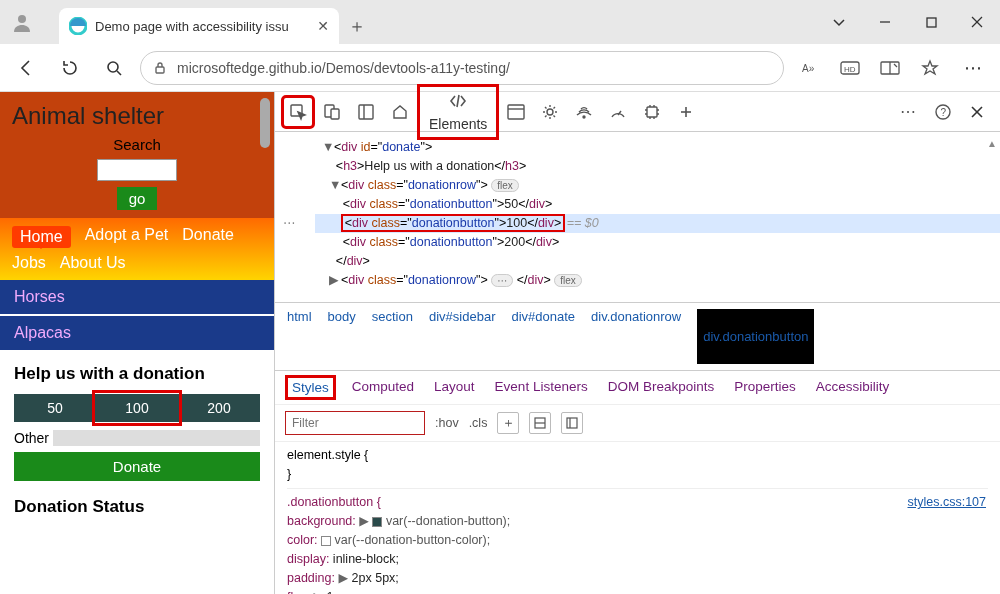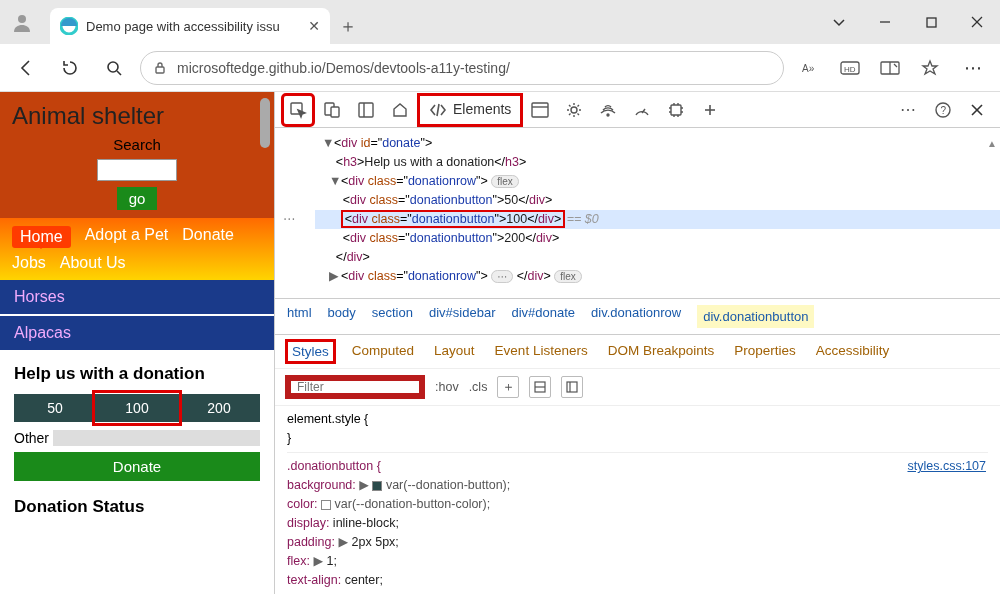--- a/index.html
+++ b/index.html
@@ -1,21 +1,21 @@
 <!DOCTYPE html>
 <html><head>
 <meta charset="utf-8">
 <style>
 * { margin: 0; padding: 0; box-sizing: border-box; font-family: "Segoe UI", Arial, sans-serif; }
 body { width: 1000px; height: 594px; background: #fff; overflow: hidden; position: relative; }
 
 
 .titlebar { height: 44px; background: #e8e8e8; display: flex; align-items: flex-end; }
 .profile-stub { width: 44px; height: 44px; display: flex; align-items: center; justify-content: center; }
-.tab { background: #fff; height: 36px; border-radius: 8px 8px 0 0; display: flex; align-items: center; padding: 0 10px; gap: 8px; margin-left: 6px; min-width: 280px; }
+.tab { background: #fff; height: 36px; border-radius: 8px 8px 0 0; display: flex; align-items: center; padding: 0 10px; gap: 8px; margin-left: 15px; min-width: 280px; }
 .tab .favicon { width: 18px; height: 18px; }
 .tab .title { font-size: 13px; color: #333; flex: 1; white-space: nowrap; overflow: hidden; }
 .tab .close { font-size: 14px; color: #555; }
 .newtab { width: 36px; height: 36px; display: flex; align-items: center; justify-content: center; font-size: 18px; color: #555; }
 .winbtns { margin-left: auto; display: flex; }
 .winbtns div { width: 46px; height: 44px; display: flex; align-items: center; justify-content: center; }
 
 
 .addrbar { height: 48px; background: #fff; border-bottom: 1px solid #ddd; display: flex; align-items: center; padding: 0 8px; gap: 8px; }
 .navbtn { width: 36px; height: 36px; display: flex; align-items: center; justify-content: center; color: #333; border-radius: 4px; }
@@ -54,50 +54,50 @@
 .otherrow span { font-size: 14px; }
 .otherrow .bar { flex: 1; height: 16px; background: #ddd; }
 .donatebtn { width: 100%; background: #1a8a1a; color: #fff; border: none; padding: 6px; font-size: 15px; margin-top: 6px; }
 .status h3 { font-size: 17px; font-weight: 700; padding: 4px 14px 0; }
 
 
 .devtools { flex: 1; display: flex; flex-direction: column; background: #fff; }
 .dt-toolbar { height: 40px; border-bottom: 1px solid #ccc; display: flex; align-items: center; padding: 0 8px; gap: 4px; }
 .dt-tbtn { width: 30px; height: 30px; display: flex; align-items: center; justify-content: center; color: #555; border-radius: 3px; }
 .dt-tbtn.hl { outline: 3px solid #d00; outline-offset: -1px; }
-.dt-tab { padding: 6px 10px; font-size: 14px; color: #333; display: flex; gap: 6px; }
+.dt-tab { padding: 6px 10px; font-size: 14px; color: #333; display: flex; align-items: center; gap: 6px; flex-direction: column; }
 .dt-tab.hl { outline: 3px solid #d00; outline-offset: -1px; }
 .dt-toolbar .spacer { flex: 1; }
 
 .dom { flex: 0 0 170px; overflow: hidden; font-family: Consolas, monospace; font-size: 12.5px; padding: 6px 0 6px 40px; position: relative; line-height: 19px; }
 .dom .line { white-space: pre; }
 .dom .tri { color: #666; display: inline-block; width: 12px; }
 .dom .tag { color: #8a1a5a; }
 .dom .attr { color: #aa4400; }
 .dom .val { color: #1a3aaa; }
 .dom .txt { color: #222; }
 .dom .pill { background: #eee; border: 1px solid #ccc; border-radius: 8px; padding: 0 5px; font-size: 10px; color: #666; }
 .dom .sel { background: #d8e8ff; }
 .dom .hlbox { outline: 2px solid #d00; padding: 0 2px; }
 .dom .eq { color: #999; font-style: italic; }
 .dom .dots { position: absolute; left: 8px; color: #888; }
 .dom-scroll-v { position: absolute; right: 2px; top: 44px; width: 12px; }
 .dom-scroll-v .arrow { height: 14px; display:flex; align-items:center; justify-content:center; color:#888; font-size:10px; }
 
 .breadcrumb { border-top: 1px solid #ccc; border-bottom: 1px solid #ccc; padding: 6px 12px; font-size: 13px; display: flex; gap: 16px; }
 .breadcrumb span { color: #1a5aaa; }
-.breadcrumb span.cur { background: #fef9c3; padding: 4px 6px; }
+.breadcrumb span.cur { background: #000000; padding: 20px 6px; }
 
 .panel-tabs { display: flex; gap: 20px; padding: 8px 14px; font-size: 13.5px; border-bottom: 1px solid #eee; }
-.panel-tabs span { color: #a16207; }
+.panel-tabs span { color: #701a75; }
 .panel-tabs span.active { color: #1a5aaa; }
 .panel-tabs span.hl { outline: 3px solid #d00; outline-offset: 1px; padding: 1px 3px; }
 
 .filterrow { display: flex; align-items: center; gap: 10px; padding: 6px 10px; border-bottom: 1px solid #eee; font-family: Consolas, monospace; font-size: 12.5px; }
-.filterrow input { width: 140px; height: 24px; border: 6px solid #b91c1c; padding: 0 6px; font-size: 12px; }
+.filterrow input { width: 140px; height: 24px; border: 1px solid #b91c1c; padding: 0 6px; font-size: 12px; }
 .filterrow .mono { color: #555; }
 .filterrow .ic { width: 22px; height: 22px; display: flex; align-items: center; justify-content: center; border: 1px solid #bbb; border-radius: 2px; color: #555; font-size: 13px; }
 
 .styles { font-family: Consolas, monospace; font-size: 12.5px; padding: 4px 12px; line-height: 19px; position: relative; }
 .styles .rule { margin-top: 4px; border-top: 1px solid #eee; padding-top: 4px; }
 .styles .selector { color: #8a1a5a; }
 .styles .srclink { position: absolute; right: 14px; color: #1a5aaa; text-decoration: underline; font-size: 12.5px; }
 .styles .prop { color: #222; }
 .styles .propname { color: #8a1a5a; }
 .styles .varfn { color: #555; }

